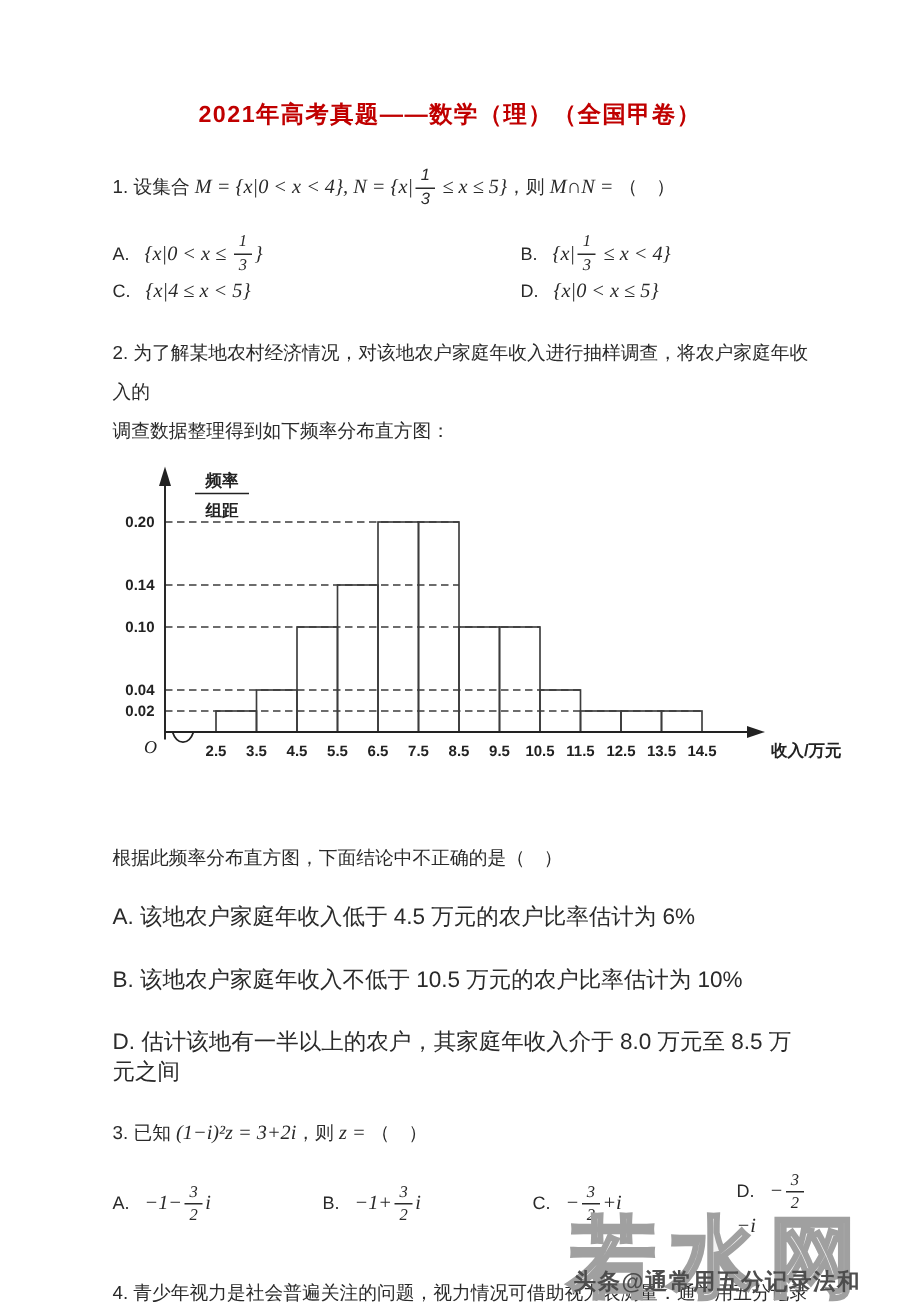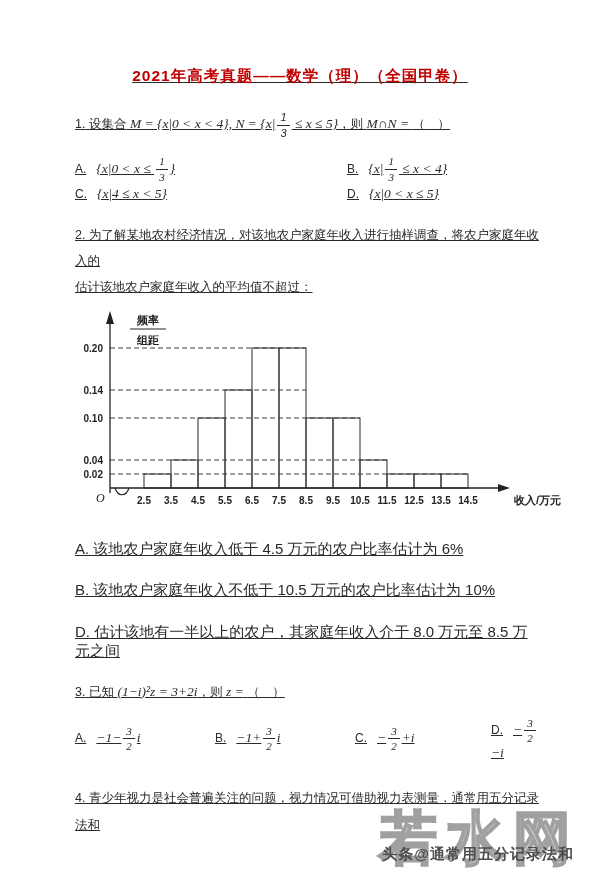--- a/index.html
+++ b/index.html
@@ -1,18 +1,18 @@
 <!DOCTYPE html>
 <html><head>
 <meta charset="utf-8">
 <style>
   html,body{margin:0;padding:0;background:#ffffff;}
   .page{
     width:600px;height:876px;position:relative;overflow:hidden;background:#ffffff;
-    font-family:"Liberation Sans","DejaVu Sans",sans-serif;color:#2a2a2a;text-decoration:underline;
+    font-family:"Liberation Sans","DejaVu Sans",sans-serif;color:#2a2a2a;
   }
   .content{padding:0 58px 0 75px;}
   .doc-title{
     margin:66px 0 0 0;text-align:center;color:#c00000;
     font-size:15.5px;font-weight:bold;letter-spacing:1px;
   }
   .qline{font-size:12.5px;line-height:1.35;}
   .math{font-family:"Liberation Serif","DejaVu Serif",serif;font-style:italic;font-size:13.5px;}
   .cn{font-style:normal;}
   .frac{
@@ -71,21 +71,21 @@
       <div class="opt">
         <span class="opt-label">C.</span><span class="math"><span>{x|4 ≤ x &lt; 5}</span><span></span></span>
       </div>
       <div class="opt">
         <span class="opt-label">D.</span><span class="math"><span>{x|0 &lt; x ≤ 5}</span><span></span></span>
       </div>
     </div>
 
     <div class="qline q2-block">
       <div>2.  为了解某地农村经济情况，对该地农户家庭年收入进行抽样调查，将农户家庭年收入的</div>
-      <div>估计该地农户家庭年收入的平均值不超过：</div>
+      <div>调查数据整理得到如下频率分布直方图：</div>
     </div>
 
     <div class="chart-wrap">
       <svg width="520" height="205" viewBox="0 0 520 205" xmlns="http://www.w3.org/2000/svg">
           <line x1="50" y1="166" x2="408" y2="166" stroke="#3c3c3c" stroke-width="1" stroke-dasharray="5 3"></line>
           <text x="43" y="169.5" text-anchor="end" font-size="10" fill="#222" font-weight="bold">0.02</text>
           <line x1="50" y1="152" x2="327" y2="152" stroke="#3c3c3c" stroke-width="1" stroke-dasharray="5 3"></line>
           <text x="43" y="155.5" text-anchor="end" font-size="10" fill="#222" font-weight="bold">0.04</text>
           <line x1="50" y1="110" x2="300" y2="110" stroke="#3c3c3c" stroke-width="1" stroke-dasharray="5 3"></line>
           <text x="43" y="113.5" text-anchor="end" font-size="10" fill="#222" font-weight="bold">0.10</text>
@@ -124,20 +124,21 @@
           <text x="381" y="196" text-anchor="middle" font-size="10" fill="#222" font-weight="bold">13.5</text>
           <text x="408" y="196" text-anchor="middle" font-size="10" fill="#222" font-weight="bold">14.5</text>
           <text x="454" y="196" font-size="11" fill="#222" font-weight="bold">收入/万元</text>
           <text x="88" y="16" text-anchor="middle" font-size="11" fill="#222" font-weight="bold">频率</text>
           <line x1="70" y1="21" x2="106" y2="21" stroke="#222" stroke-width="1"></line>
           <text x="88" y="36" text-anchor="middle" font-size="11" fill="#222" font-weight="bold">组距</text>
           <text x="36" y="194" font-size="12" fill="#222" font-style="italic" font-family="&quot;Liberation Serif&quot;,&quot;DejaVu Serif&quot;,serif">O</text>
         </svg>
     </div>
 
+    <div class="qline after-chart">根据此频率分布直方图，下面结论中不正确的是（　）</div>
     <div class="q2-opt">A.  该地农户家庭年收入低于 4.5 万元的农户比率估计为 6%</div>
     <div class="q2-opt">B.  该地农户家庭年收入不低于 10.5 万元的农户比率估计为 10%</div>
     <div class="q2-opt">D.  估计该地有一半以上的农户，其家庭年收入介于 8.0 万元至 8.5 万元之间</div>
 
     <div class="qline q3-line">
       <span class="cn">3.</span>
       <span class="cn">已知</span>
       <span class="math">(1−i)²z = 3+2i</span><span class="cn">，则</span>
       <span class="math">z =</span>
       <span class="cn">（　）</span>

